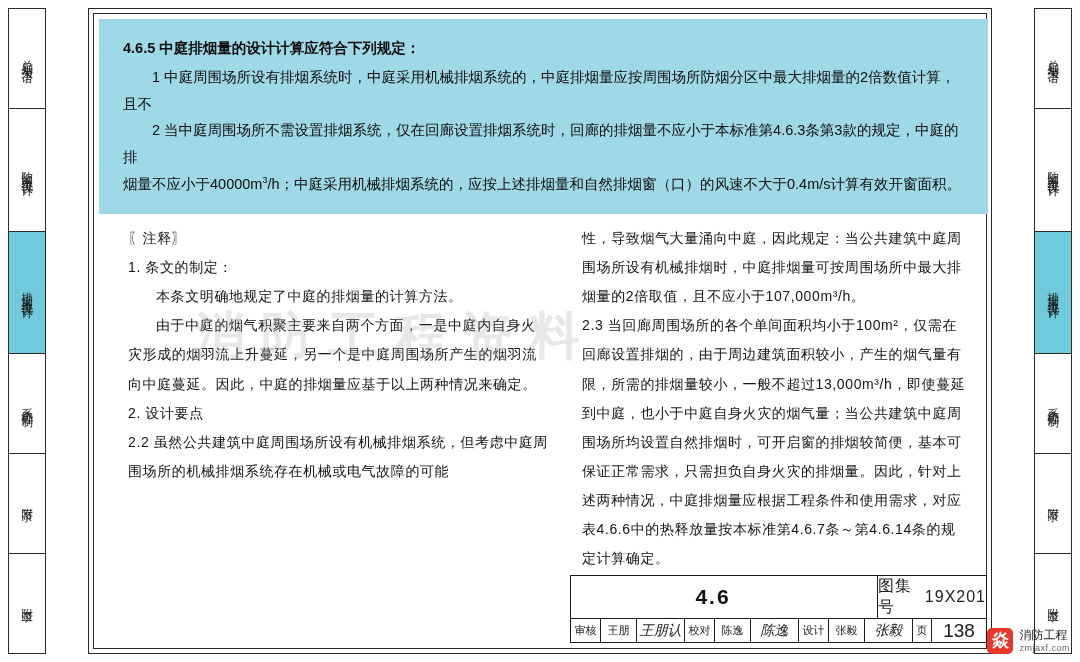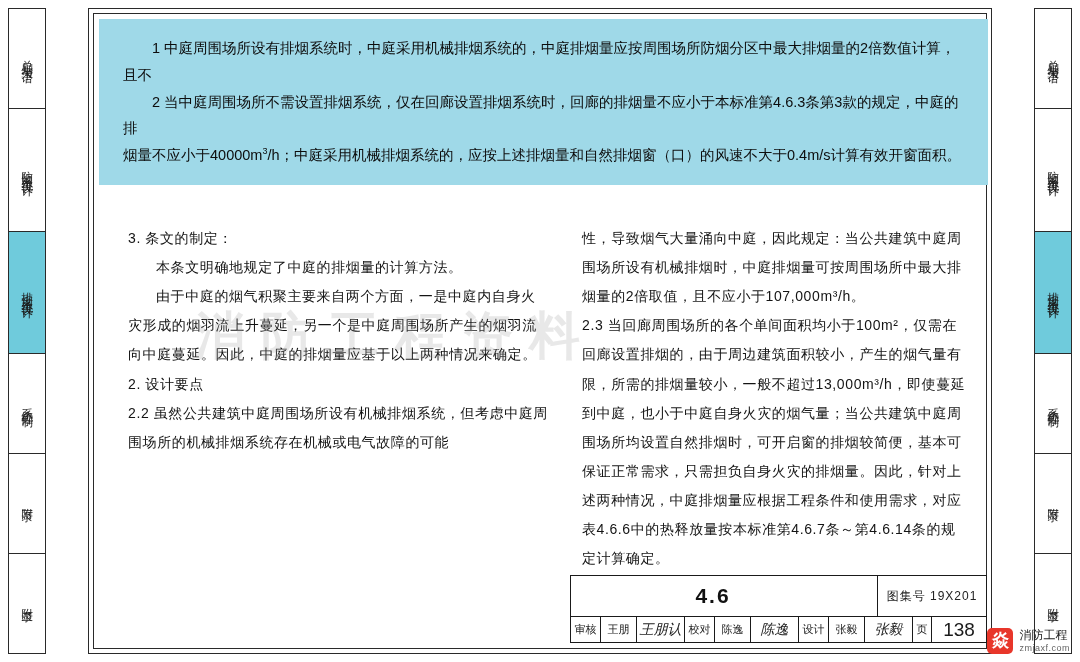--- a/index.html
+++ b/index.html
@@ -144,21 +144,21 @@
     letter-spacing: 2px;
     color: #111;
     border-right: 1.5px solid #1a1a1a;
   }
   #tb-title .num { margin-right: 22px; }
   #tb-fig {
     width: 108px;
     display: flex;
     align-items: center;
     justify-content: center;
-    font-size: 12px;
+    font-size: 16px;
     color: #222;
     letter-spacing: 1px;
   }
   #tb-bottom {
     flex: 1;
     display: flex;
     font-size: 11px;
     color: #1a1a1a;
   }
   .tbcell {
@@ -242,28 +242,30 @@
       </div>
     <div class="tab">
         <span>附录二</span>
       </div>
   </div>
 
   <div id="doc">
     <div id="doc-inner">
 
       <div id="clause">
+        <p class="c-head">4.6.5  中庭排烟量的设计计算应符合下列规定：</p>
         <p class="ind">1  中庭周围场所设有排烟系统时，中庭采用机械排烟系统的，中庭排烟量应按周围场所防烟分区中最大排烟量的2倍数值计算，且不</p>
         <p class="ind">2  当中庭周围场所不需设置排烟系统，仅在回廊设置排烟系统时，回廊的排烟量不应小于本标准第4.6.3条第3款的规定，中庭的排</p>
         <p><span>烟量不应小于40000m</span><sup class="m3">3</sup><span>/h；中庭采用机械排烟系统的，应按上述排烟量和自然排烟窗（口）的风速不大于0.4m/s计算有效开窗面积。</span></p>
       </div>
 
       <div id="notes">
         <div class="ncol left">
-          <p>3. 条文的制定：</p>
+          <p class="nhead">〖注释〗</p>
+          <p>1. 条文的制定：</p>
           <p class="ti">本条文明确地规定了中庭的排烟量的计算方法。</p>
           <p class="ti">由于中庭的烟气积聚主要来自两个方面，一是中庭内自身火灾形成的烟羽流上升蔓延，另一个是中庭周围场所产生的烟羽流向中庭蔓延。因此，中庭的排烟量应基于以上两种情况来确定。</p>
           <p>2. 设计要点</p>
           <p>2.2  虽然公共建筑中庭周围场所设有机械排烟系统，但考虑中庭周围场所的机械排烟系统存在机械或电气故障的可能</p>
         </div>
         <div class="ncol right">
           <p>性，导致烟气大量涌向中庭，因此规定：当公共建筑中庭周围场所设有机械排烟时，中庭排烟量可按周围场所中最大排烟量的2倍取值，且不应小于107,000m³/h。</p>
           <p>2.3  当回廊周围场所的各个单间面积均小于100m²，仅需在回廊设置排烟的，由于周边建筑面积较小，产生的烟气量有限，所需的排烟量较小，一般不超过13,000m³/h，即使蔓延到中庭，也小于中庭自身火灾的烟气量；当公共建筑中庭周围场所均设置自然排烟时，可开启窗的排烟较简便，基本可保证正常需求，只需担负自身火灾的排烟量。因此，针对上述两种情况，中庭排烟量应根据工程条件和使用需求，对应表4.6.6中的热释放量按本标准第4.6.7条～第4.6.14条的规定计算确定。</p>
         </div>
       </div>

